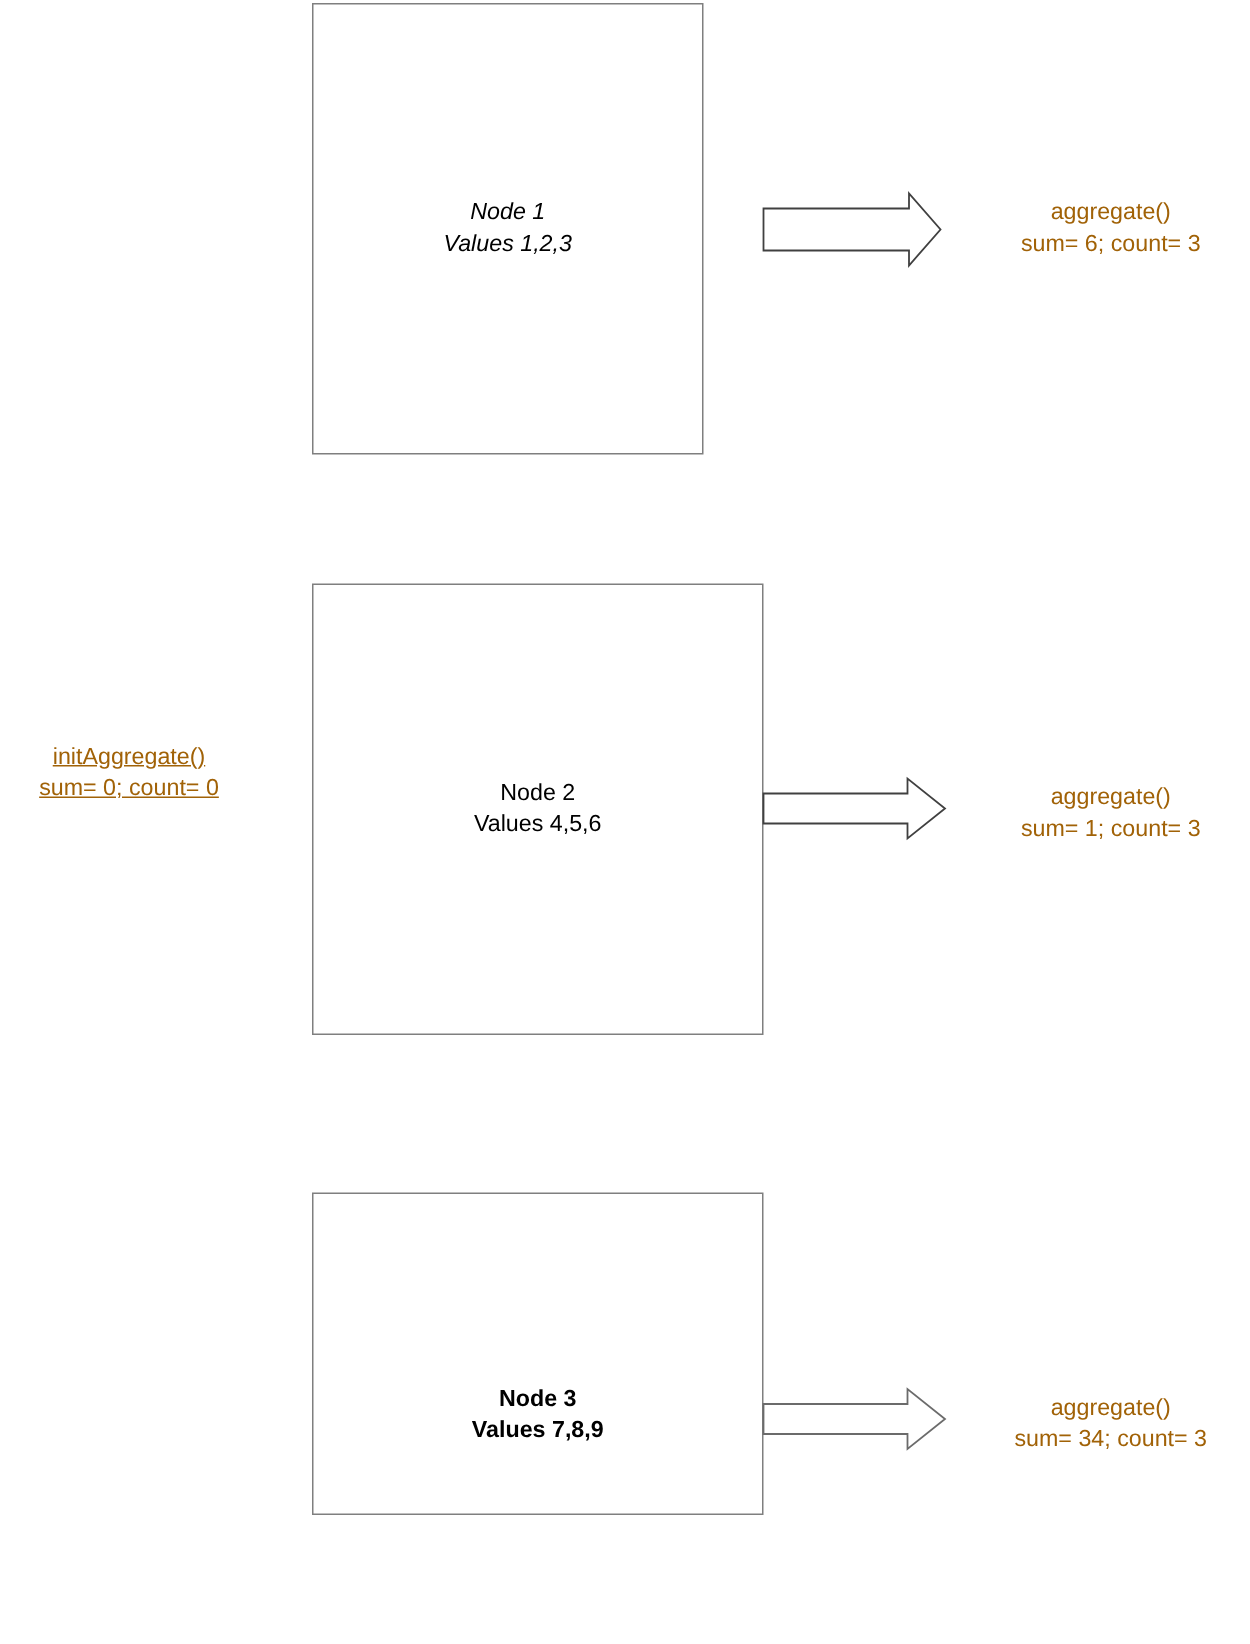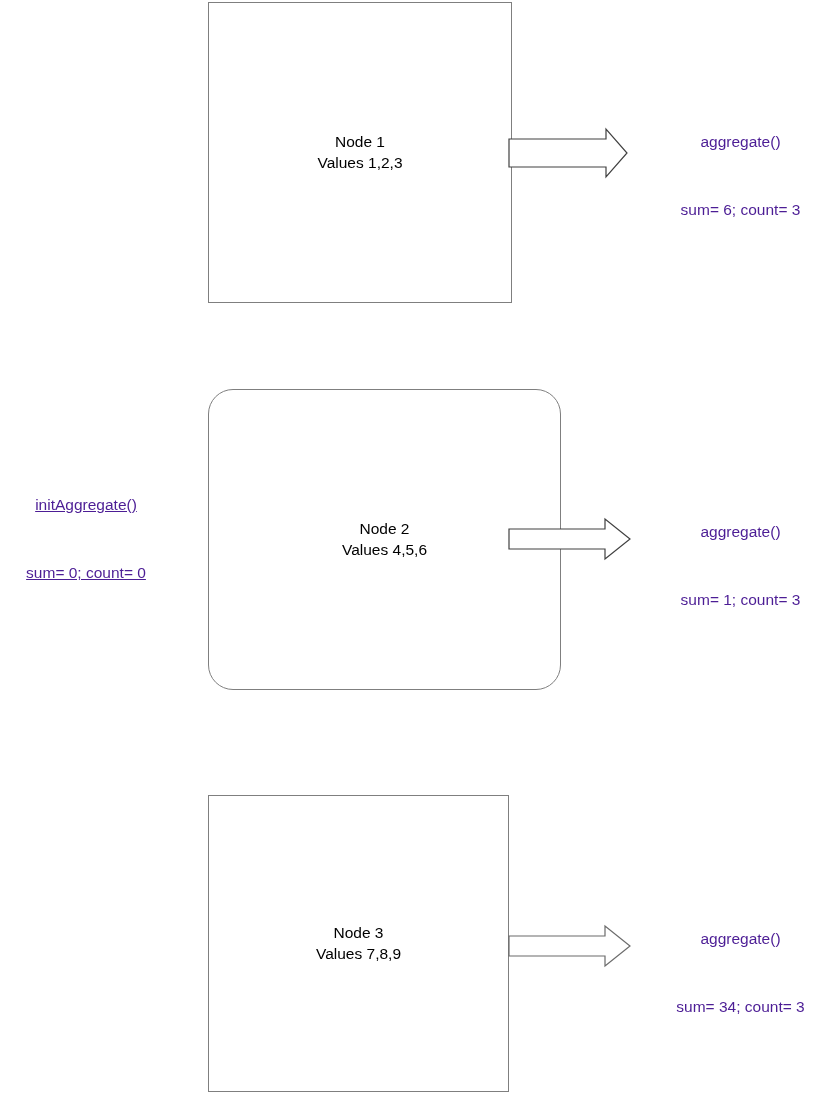--- a/index.html
+++ b/index.html
@@ -31,76 +31,76 @@
     line-height: 21px;
     color: #000000;
     white-space: nowrap;
   }
   .node-label .line2 { display: block; }
   .side-label {
     position: absolute;
     text-align: center;
     font-size: 15.5px;
     line-height: 21px;
-    color: #4c1d95;
+    color: #a16207;
     white-space: nowrap;
   }
-  .side-label .line2 { display: block; margin-top: 47px; }
+  .side-label .line2 { display: block; }
   .arrow {
     position: absolute;
   }
   .arrow svg { display: block; overflow: visible; }
 </style>
 </head>
 <body>
 
 <div id="canvas">
 
   <div class="side-label" style="left:0px; top:494px; width:172px;text-decoration:underline;">
     <span>initAggregate()</span>
     <span class="line2">sum= 0; count= 0</span>
   </div>
 
-  <div class="node-box" style="left:208px; top:2px; width:304px; height:301px;">
+  <div class="node-box" style="left:208px; top:2px; width:261px; height:301px;font-style:italic;">
     <div class="node-label" style="top:128px;">
       <span>Node 1</span>
       <span class="line2">Values 1,2,3</span>
     </div>
   </div>
 
   <div class="arrow" style="left:509px; top:128px; width:120px; height:50px;">
     <svg width="120" height="50" viewBox="0 0 120 50">
       <polygon points="0,11 97,11 97,1 118,25 97,49 97,39 0,39" fill="#ffffff" stroke="#404040" stroke-width="1.2" stroke-linejoin="miter"></polygon>
     </svg>
   </div>
 
   <div class="side-label" style="left:648px; top:131px; width:185px;">
     <span>aggregate()</span>
     <span class="line2">sum= 6; count= 3</span>
   </div>
 
-  <div class="node-box" style="left:208px; top:389px; width:353px; height:301px;border-radius:25px;">
+  <div class="node-box" style="left:208px; top:389px; width:301px; height:301px;">
     <div class="node-label" style="top:128px;">
       <span>Node 2</span>
       <span class="line2">Values 4,5,6</span>
     </div>
   </div>
 
   <div class="arrow" style="left:509px; top:518px; width:125px; height:42px;">
     <svg width="125" height="42" viewBox="0 0 125 42">
       <polygon points="0,11 96,11 96,1 121,21 96,41 96,31 0,31" fill="#ffffff" stroke="#404040" stroke-width="1.2" stroke-linejoin="miter"></polygon>
     </svg>
   </div>
 
   <div class="side-label" style="left:648px; top:521px; width:185px;">
     <span>aggregate()</span>
     <span class="line2">sum= 1; count= 3</span>
   </div>
 
-  <div class="node-box" style="left:208px; top:795px; width:301px; height:297px;">
+  <div class="node-box" style="left:208px; top:795px; width:301px; height:215px;font-weight:bold;">
     <div class="node-label" style="top:126px;">
       <span>Node 3</span>
       <span class="line2">Values 7,8,9</span>
     </div>
   </div>
 
   <div class="arrow" style="left:509px; top:925px; width:125px; height:42px;">
     <svg width="125" height="42" viewBox="0 0 125 42">
       <polygon points="0,11 96,11 96,1 121,21 96,41 96,31 0,31" fill="#ffffff" stroke="#6b6b6b" stroke-width="1.2" stroke-linejoin="miter"></polygon>
     </svg>

